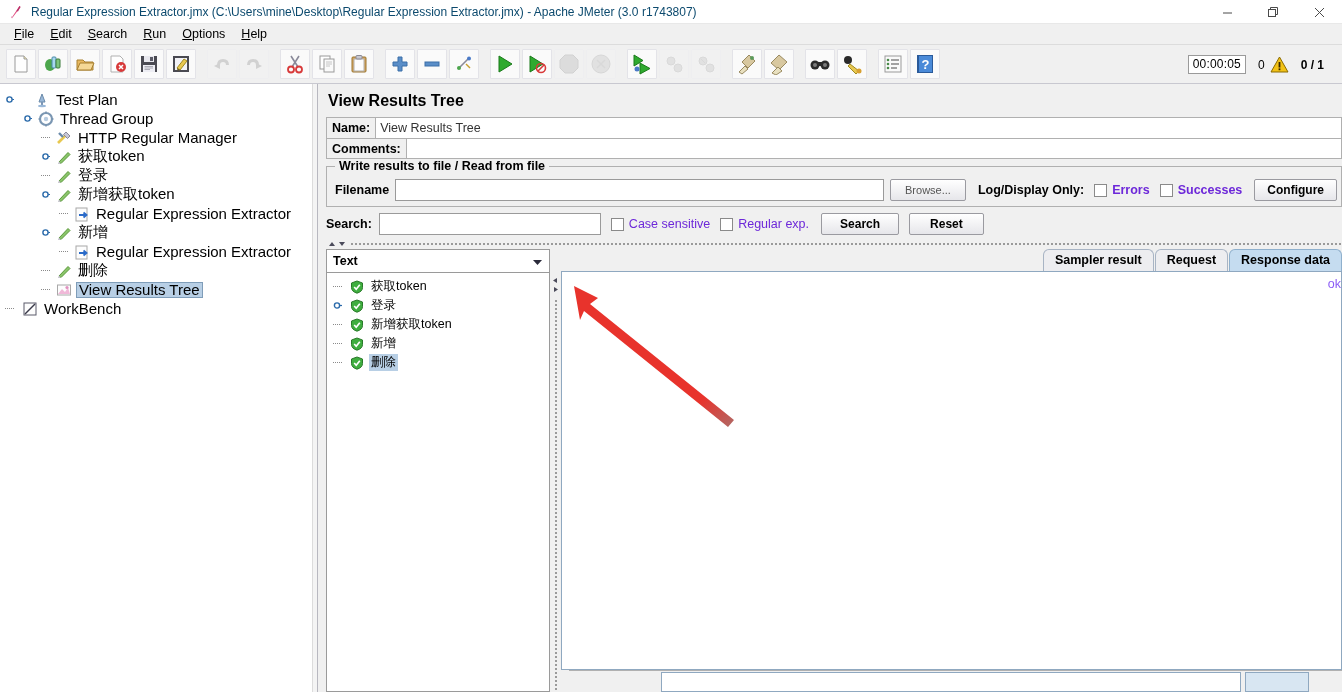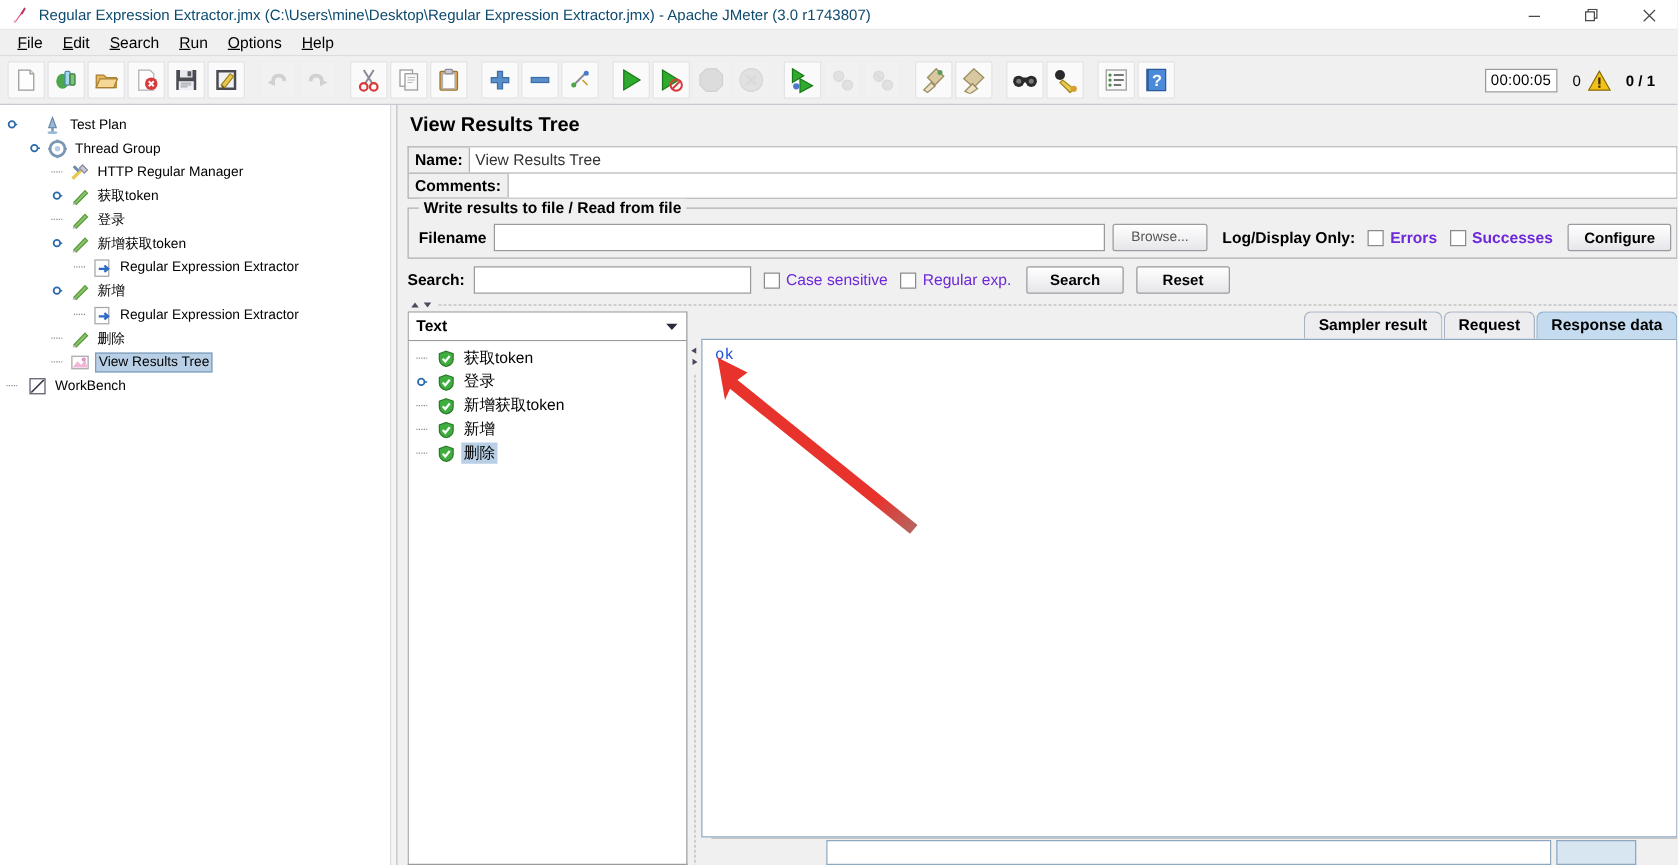--- a/index.html
+++ b/index.html
@@ -132,21 +132,21 @@
     width: 11px; height: 11px;
     display: flex; align-items: center; justify-content: center;
     flex: 0 0 auto;
   }
   .tnode .ticon {
     width: 18px; height: 17px;
     display: flex; align-items: center; justify-content: center;
     flex: 0 0 auto;
     margin-right: 3px;
   }
-  .tlabel { font-size: 11px; color: #000; padding: 0 2px; }
+  .tlabel { font-size: 15px; color: #000; padding: 0 2px; }
   .tlabel.sel {
     background: #b8cfe5;
     border: 1px solid #7f9db9;
     padding: 0 2px;
     line-height: 14px;
   }
 
   
   #tree-scroll {
     position: absolute; right: 0; top: 0; bottom: 0;
@@ -423,23 +423,24 @@
   #tab-body {
     flex: 1;
     border: 1px solid #8fa8c0;
     background: #ffffff;
     position: relative;
     overflow: hidden;
     min-height: 0;
   }
   #response-text {
     font-size: 12.5px;
-    color: #1d4ed8;
+    color: #8b5cf6;
     padding: 5px 0 0 10px;
-    font-family: Liberation Mono, monospace;
+    font-family: Liberation Sans, sans-serif;
+    text-align: right;
   }
   #annotation-arrow {
     position: absolute;
     left: 0; top: 0;
     pointer-events: none;
   }
 
   
   #bottom-strip {
     height: 22px;

